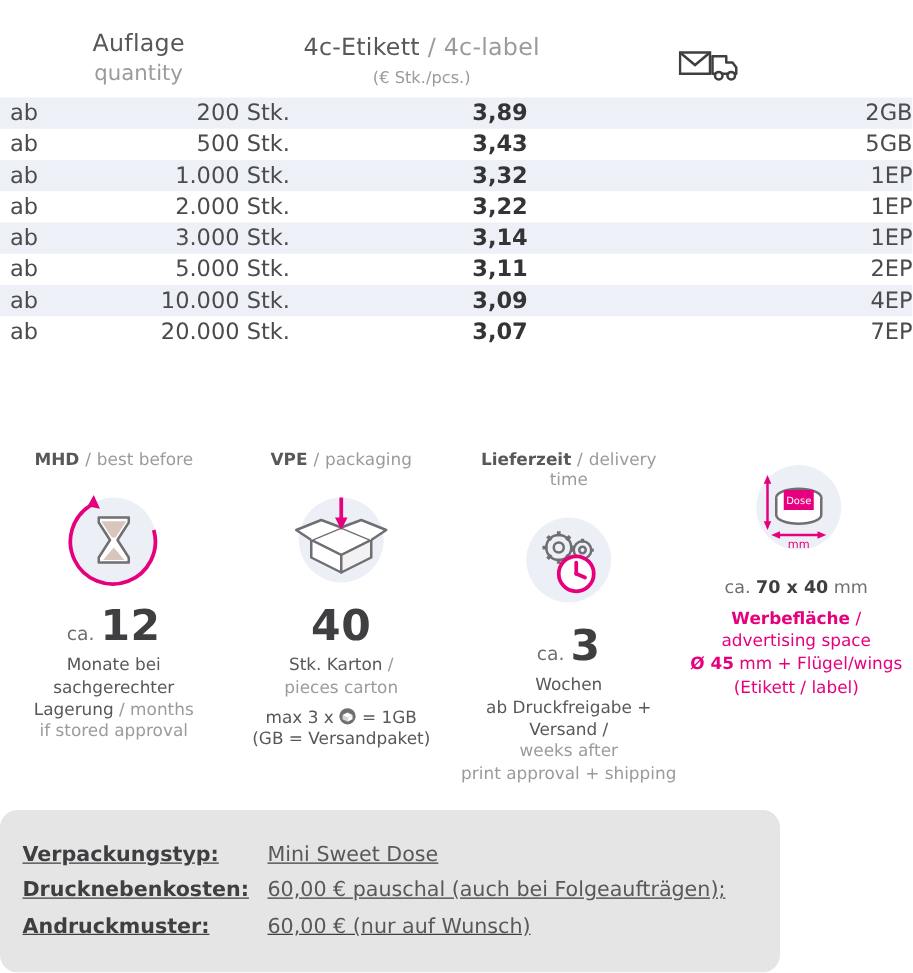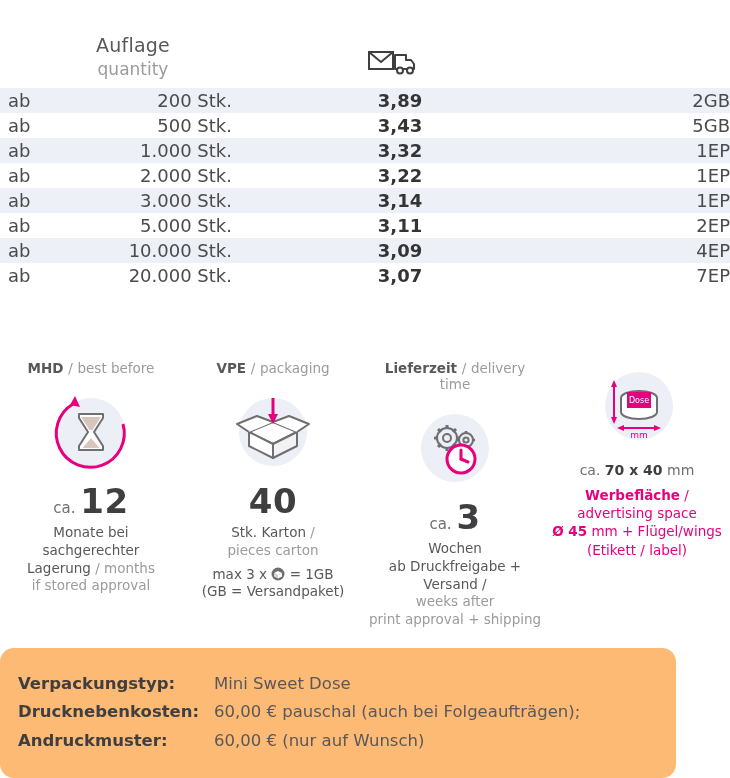--- a/index.html
+++ b/index.html
@@ -12,21 +12,21 @@
   }
   .page {
     position: relative;
     width: 730px; height: 778px;
     overflow: hidden;
   }
 
   
   .price-table {
     position: absolute;
-    left: 0; top: 34px;
+    left: 0; top: 24px;
     width: 605px;
   }
   .pt-head {
     display: flex;
     align-items: flex-end;
     padding: 0 8px 8px 8px;
   }
   .pt-head .c-qty { width: 250px; text-align: center; }
   .pt-head .c-price { width: 300px; text-align: center; }
   .pt-head .c-ship { width: 164px; text-align: right; padding-right: 6px; }
@@ -143,24 +143,25 @@
   .fmt-text {
     font-size: 13.5px;
     line-height: 1.35;
     margin-top: 8px;
   }
 
   
   .infobox {
     position: absolute;
     left: 0; top: 648px;
-    width: 676px;
+    width: 624px;
     height: 130px;
-    background: #fdba74;
+    background: #e5e5e5;
     border-radius: 14px;
+    text-decoration: underline;
   }
   .infobox-inner {
     padding: 22px 0 0 18px;
   }
   .info-row {
     display: flex;
     font-size: 16.5px;
     line-height: 1.72;
   }
   .info-label {
@@ -176,20 +177,28 @@
 <body>
 
 <div class="page">
 
   <div class="price-table">
 
     <div class="pt-head">
       <div class="c-qty">
         <div class="h-main">Auflage</div>
         <div class="h-sub">quantity</div>
+      </div>
+      <div class="c-price">
+        <div class="h-main">
+          <span>4c-Etikett</span>
+          <span class="sep">/</span>
+          <span class="en">4c-label</span>
+        </div>
+        <div class="h-small">(€ Stk./pcs.)</div>
       </div>
       <div class="c-ship">
         <span class="truck-icon">
           <svg width="48" height="30" viewBox="0 0 48 30">
 
             <rect x="1" y="6" width="24" height="17" fill="#ffffff" stroke="#3f3f42" stroke-width="2"></rect>
             <path d="M1,6 L13,16 L25,6" fill="none" stroke="#3f3f42" stroke-width="2"></path>
 
             <path d="M27,9 L38,9 L38,14 L43,14 L46,18 L46,23 L27,23 Z" fill="#ffffff" stroke="#3f3f42" stroke-width="2" stroke-linejoin="round"></path>
             <circle cx="32" cy="24.5" r="3" fill="#ffffff" stroke="#3f3f42" stroke-width="2"></circle>

